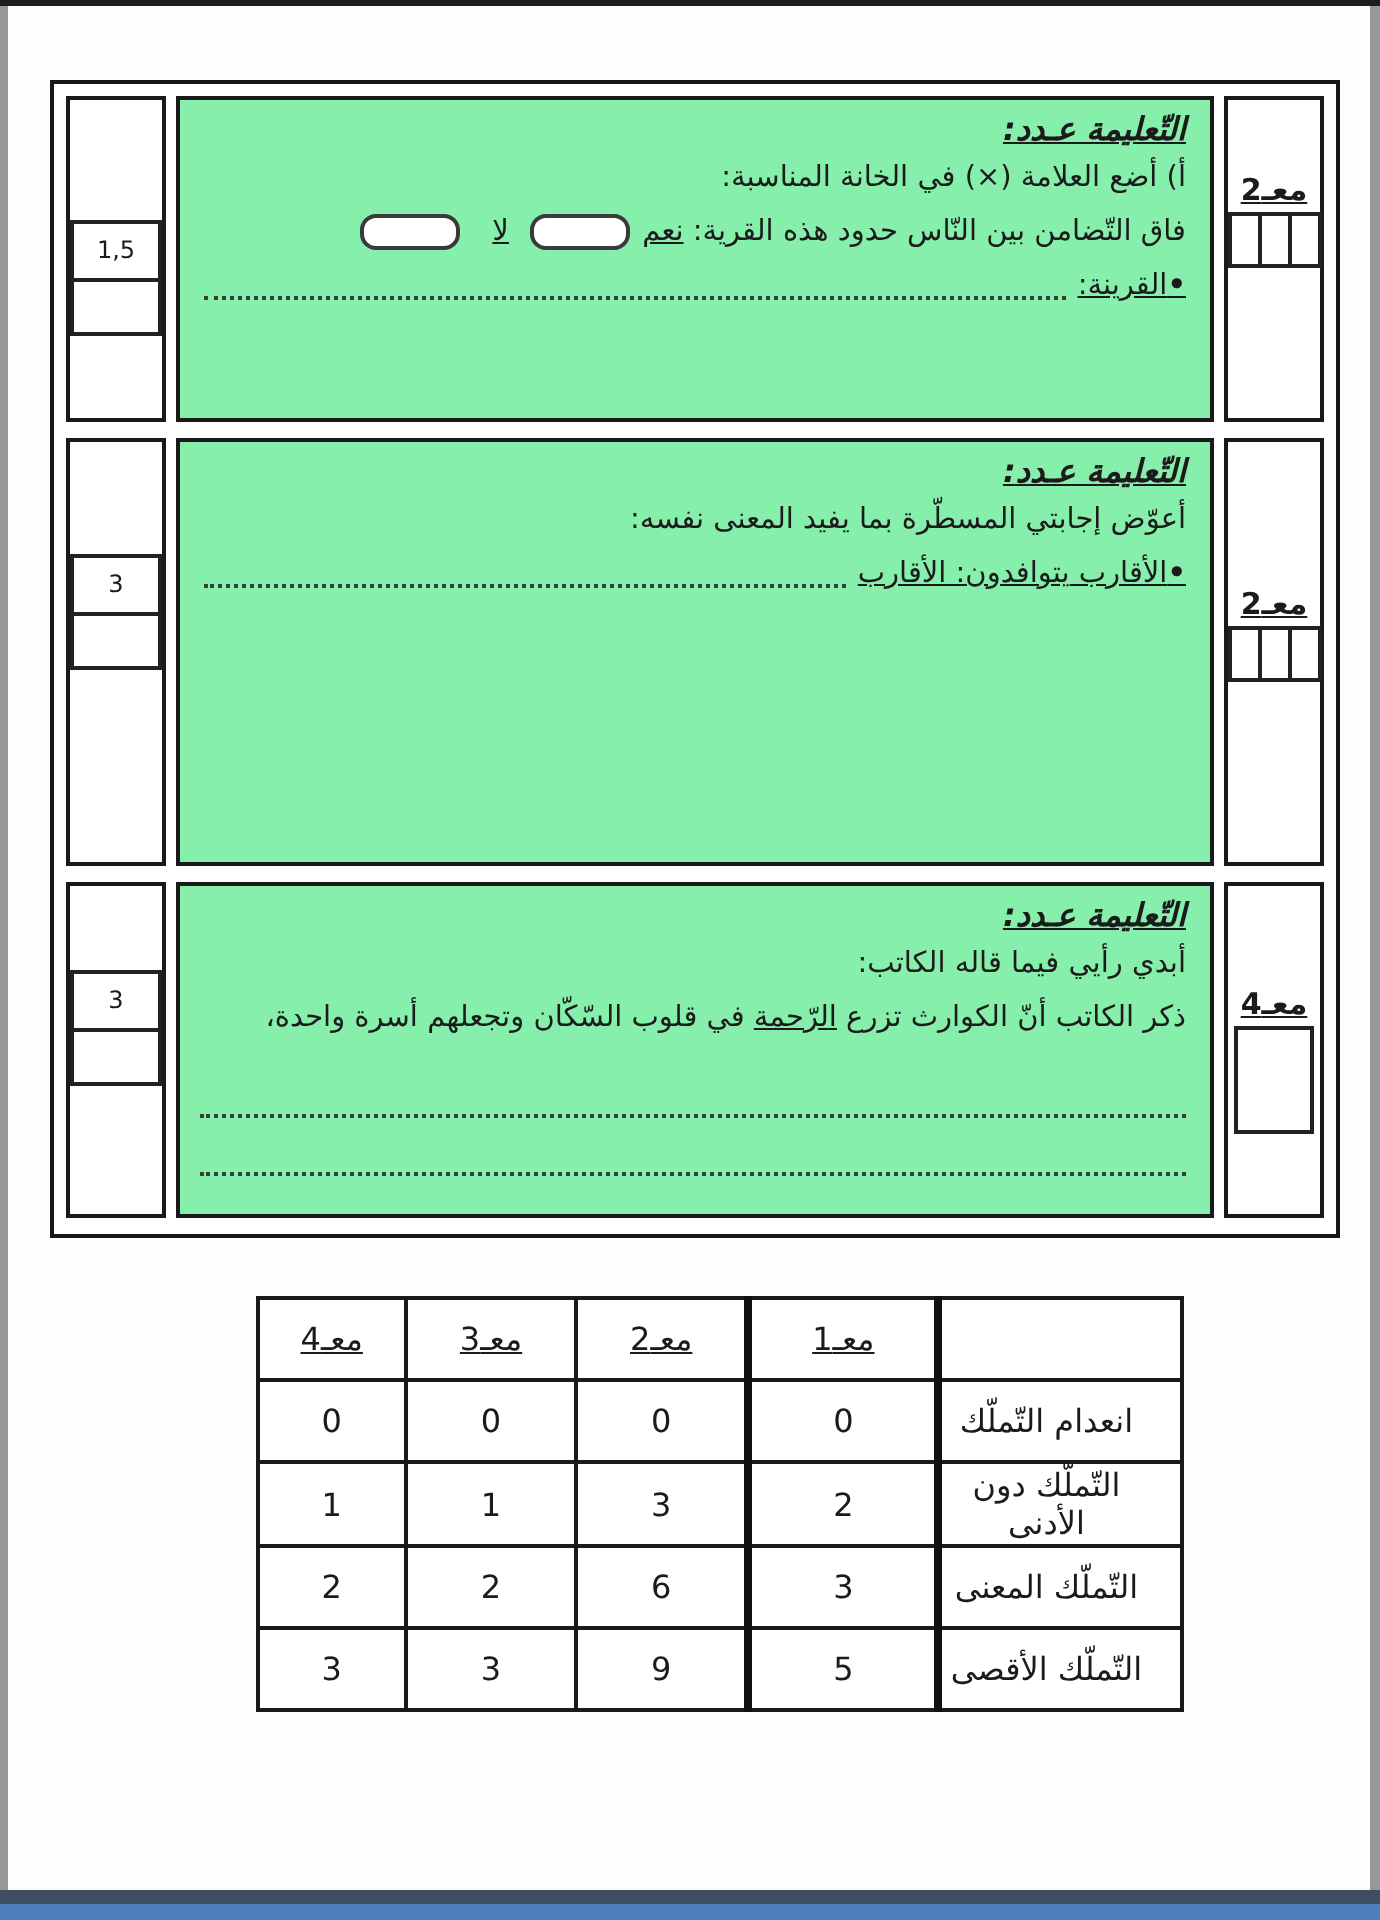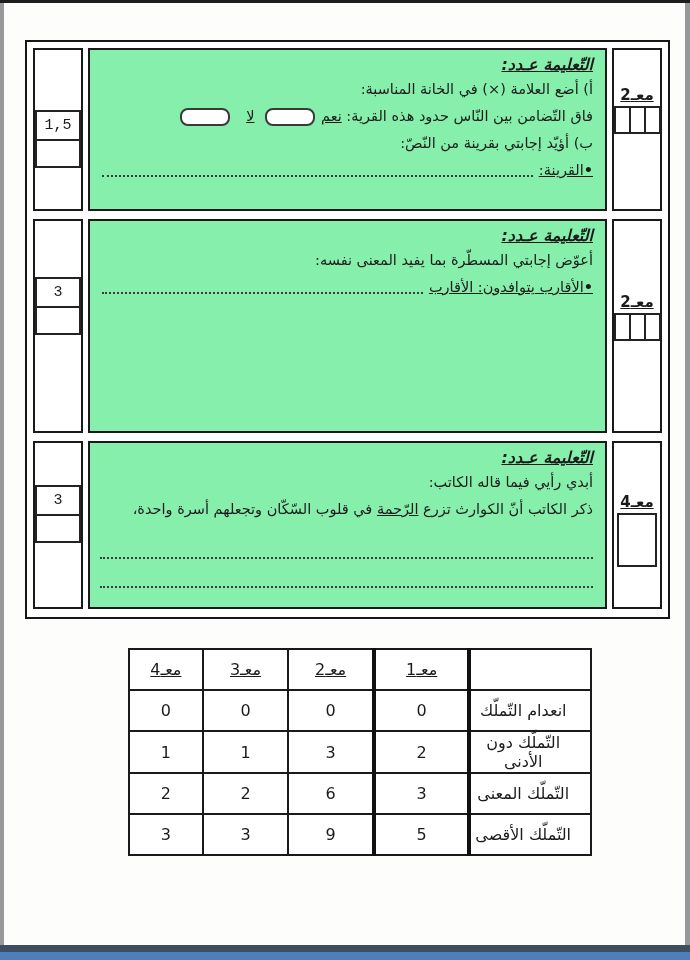--- a/index.html
+++ b/index.html
@@ -21,21 +21,21 @@
   .content{flex:1;border:2px solid #1a1a1a;box-sizing:border-box;background:#86efac;
          padding:5px 12px 0 10px;font-size:14.5px;}
   .crit-label{font-weight:bold;font-size:15px;text-decoration:underline;line-height:18px;}
   .crit-cells{display:flex;direction:ltr;border:2px solid #222;margin-top:2px;background:#fff;}
   .crit-cell{width:13px;height:24px;background:#fff;}
   .crit-cell + .crit-cell{border-left:2px solid #222;}
   .crit-cell-big{width:36px;height:50px;border:2px solid #222;margin-top:2px;background:#fff;}
   .mt-r1{margin-top:36px;} .mt-r2{margin-top:72px;} .mt-r3{margin-top:50px;}
   .score-box{width:42px;border:2px solid #222;box-sizing:content-box;text-align:center;background:#fff;}
   .smt-r1{margin-top:60px;} .smt-r2{margin-top:56px;} .smt-r3{margin-top:42px;}
-  .score-val{height:27px;line-height:27px;border-bottom:2px solid #222;font-size:15px;font-family:Liberation Mono, monospace;}
+  .score-val{height:27px;line-height:27px;border-bottom:2px solid #222;font-size:12px;}
   .score-empty{height:25px;}
 
   .sec-title{display:inline-block;font-weight:700;font-style:italic;font-size:16px;
          text-decoration:underline;margin-bottom:2px;}
   .line{line-height:27px;}
   .u{text-decoration:underline;text-align:right;}
   .checkbox{display:inline-block;width:46px;height:14px;border:2px solid #3a3a3a;border-radius:8px;
          vertical-align:middle;margin:0 6px;background:#fff;}
   .checkbox.second{margin-right:16px;}
   .flexline{display:flex;align-items:flex-end;line-height:27px;text-decoration:underline;}
@@ -70,21 +70,20 @@
           </span>
         </div>
         <div class="content">
           <span class="sec-title">التّعليمة عـدد:</span>
           <div class="line">أ) أضع العلامة (×) في الخانة المناسبة:</div>
           <div class="line">
             <span>فاق التّضامن بين النّاس حدود هذه القرية:</span>
             <span class="u">نعم</span><span class="checkbox"></span>
             <span class="u">لا</span><span class="checkbox second"></span>
           </div>
-          <div class="line">ب) أؤيّد إجابتي بقرينة من النّصّ:</div>
           <div class="flexline bullet">
             <span class="u">القرينة:</span>
             <span class="dotfill"></span>
           </div>
         </div>
         <div class="score-col">
           <div class="score-box smt-r1">
             <div class="score-val">1,5</div>
             <div class="score-empty"></div>
           </div>

